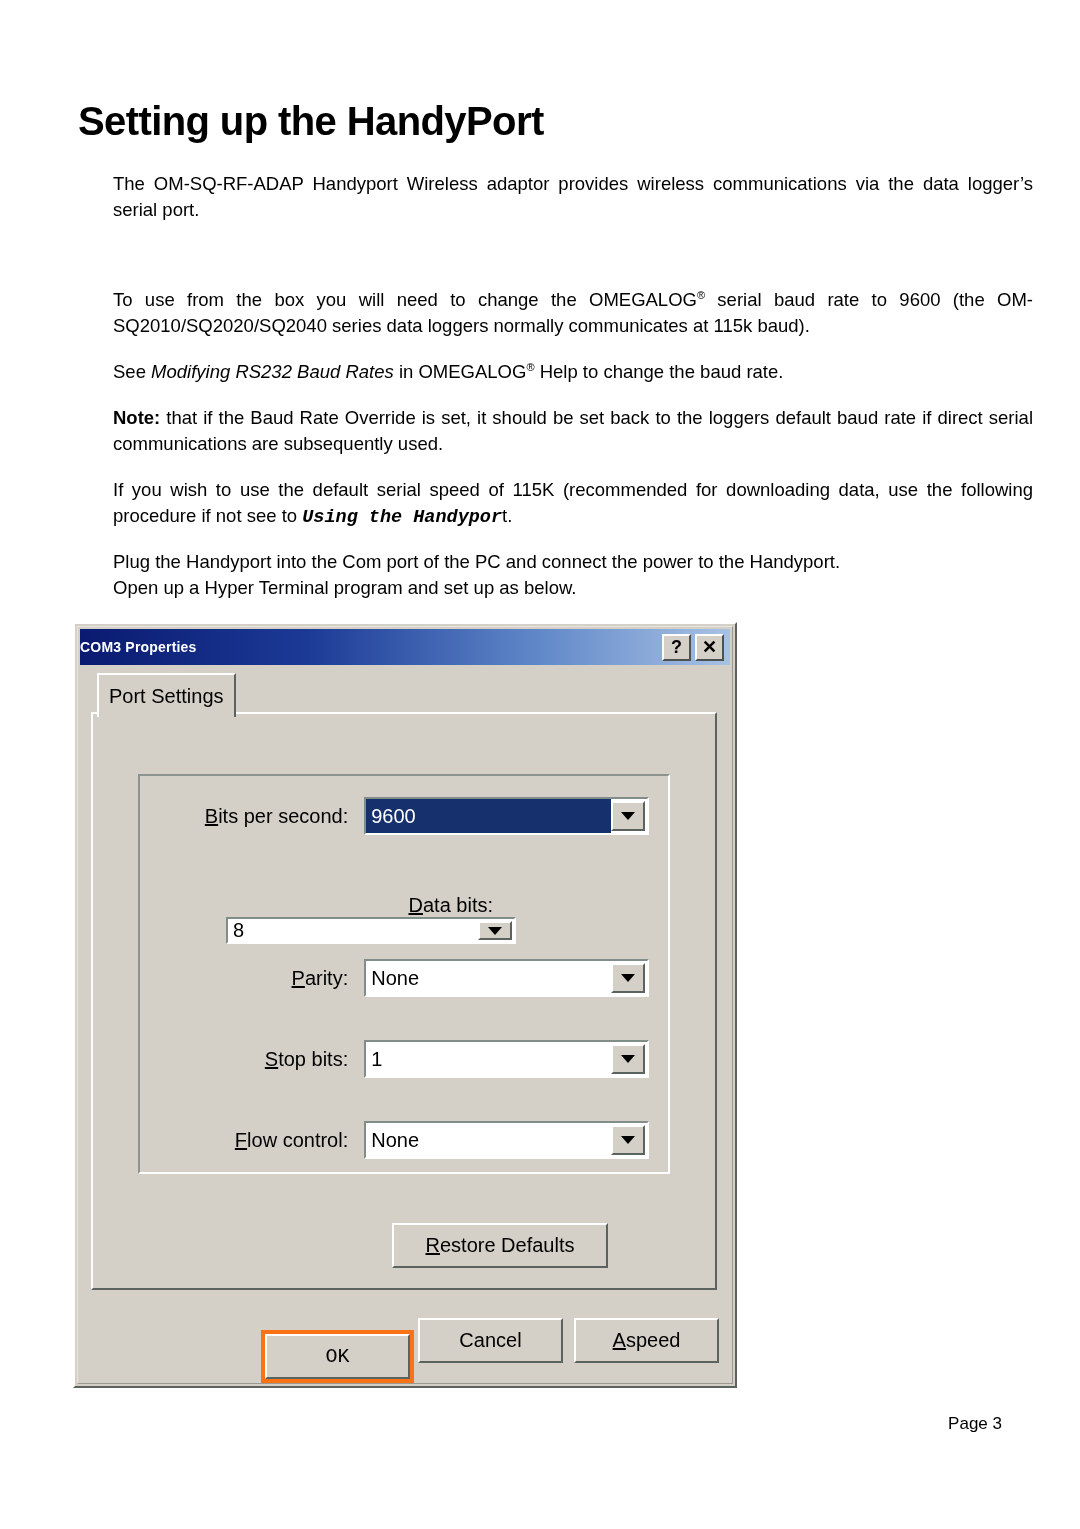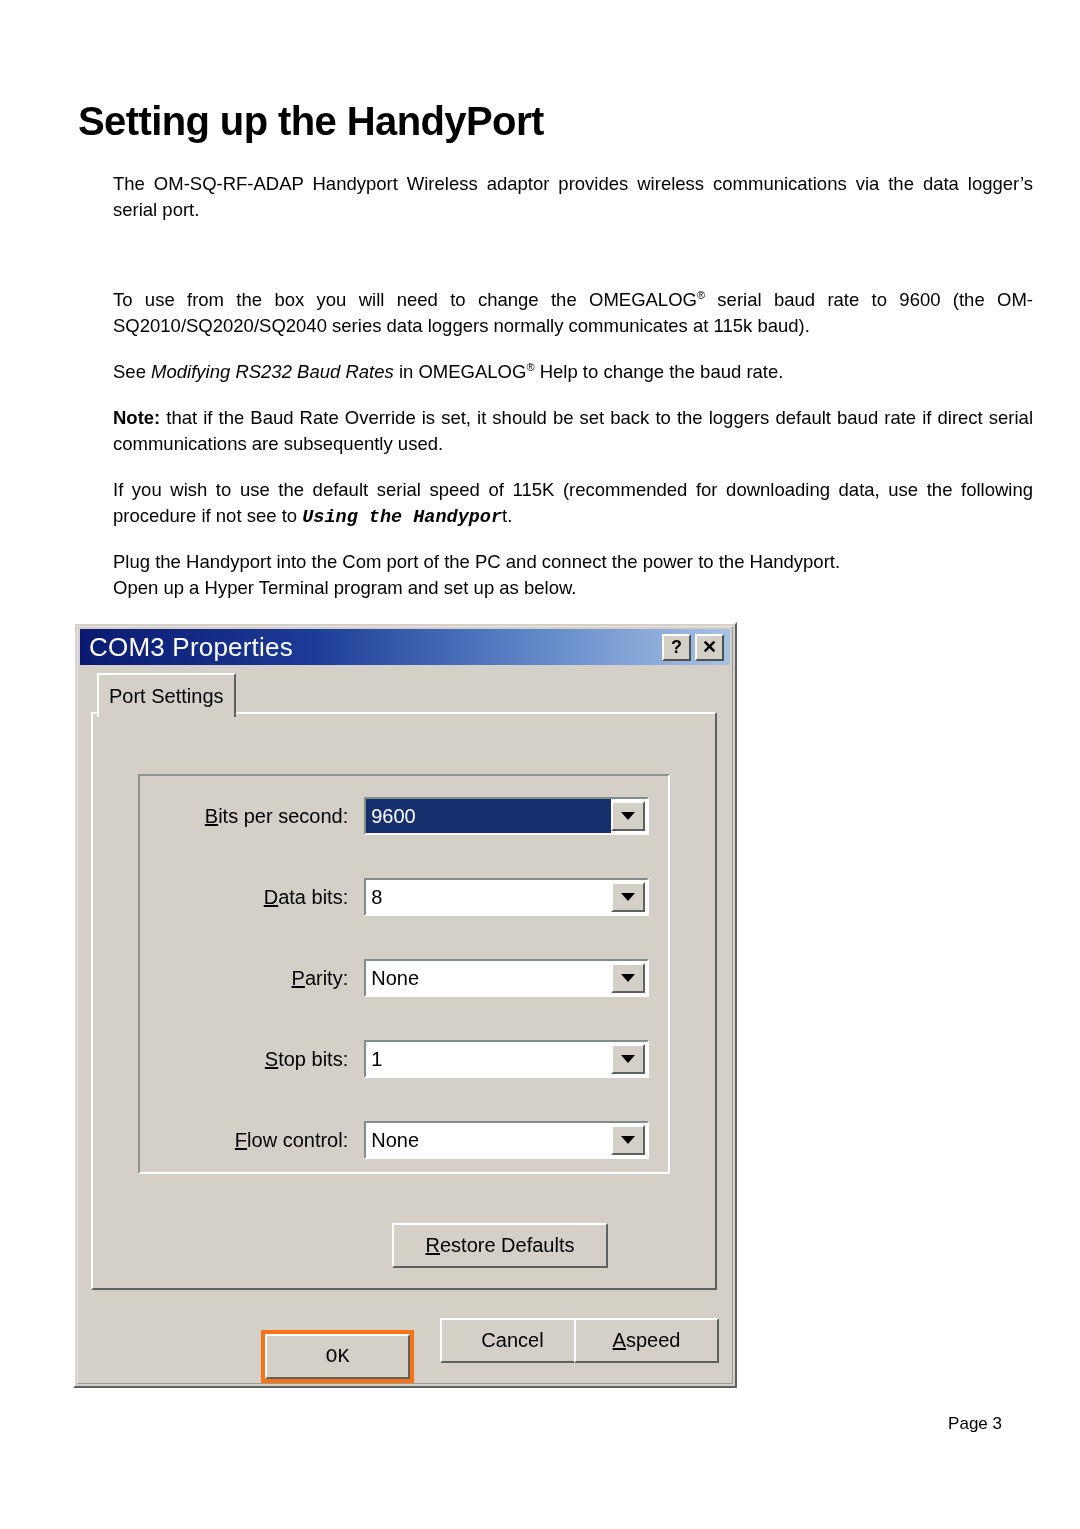--- a/index.html
+++ b/index.html
@@ -106,24 +106,23 @@
     top: 5px;
     width: 650px;
     height: 36px;
     background: linear-gradient(to right, #0a1a70 0%, #1b3a96 35%, #5f87c8 70%, #a8c2e4 100%);
     display: flex;
     align-items: center;
     box-sizing: border-box;
   }
   .titlebar-text {
     color: #ffffff;
-    font-size: 26px;
-    font-weight: normal;
+    font-size: 14px;
+    font-weight: bold;
     letter-spacing: 0.2px;
-    padding-left: 9px;
     white-space: nowrap;
     flex: 1 1 auto;
   }
   .tb-buttons {
     display: flex;
     gap: 4px;
     padding-right: 6px;
   }
   .tb-btn {
     width: 29px;
@@ -305,21 +304,21 @@
     border-right: 2px solid #5a6360;
     border-bottom: 2px solid #5a6360;
     box-sizing: border-box;
     display: flex;
     align-items: center;
     justify-content: center;
     font-size: 20px;
   }
   .btn-cancel {
     position: absolute;
-    left: 440px;
+    left: 418px;
     top: 0;
     width: 145px;
     height: 45px;
   }
   .btn-apply {
     position: absolute;
     left: 574px;
     top: 0;
     width: 145px;
     height: 45px;
@@ -366,21 +365,21 @@
       <div class="field-row" style="top:82px;">
         <div class="field-label"><u>B</u><span>its per second:</span></div>
         <div class="combo selected">
           <div class="combo-text">9600</div>
           <div class="combo-arrow">
               <span class="arrow-glyph"></span>
             </div>
         </div>
       </div>
 
-      <div class="field-row" style="top:163px;">
+      <div class="field-row" style="top:180px;flex-direction:column;">
         <div class="field-label"><u>D</u><span>ata bits:</span></div>
         <div class="combo">
           <div class="combo-text">8</div>
           <div class="combo-arrow">
               <span class="arrow-glyph"></span>
             </div>
         </div>
       </div>
 
       <div class="field-row" style="top:244px;">

